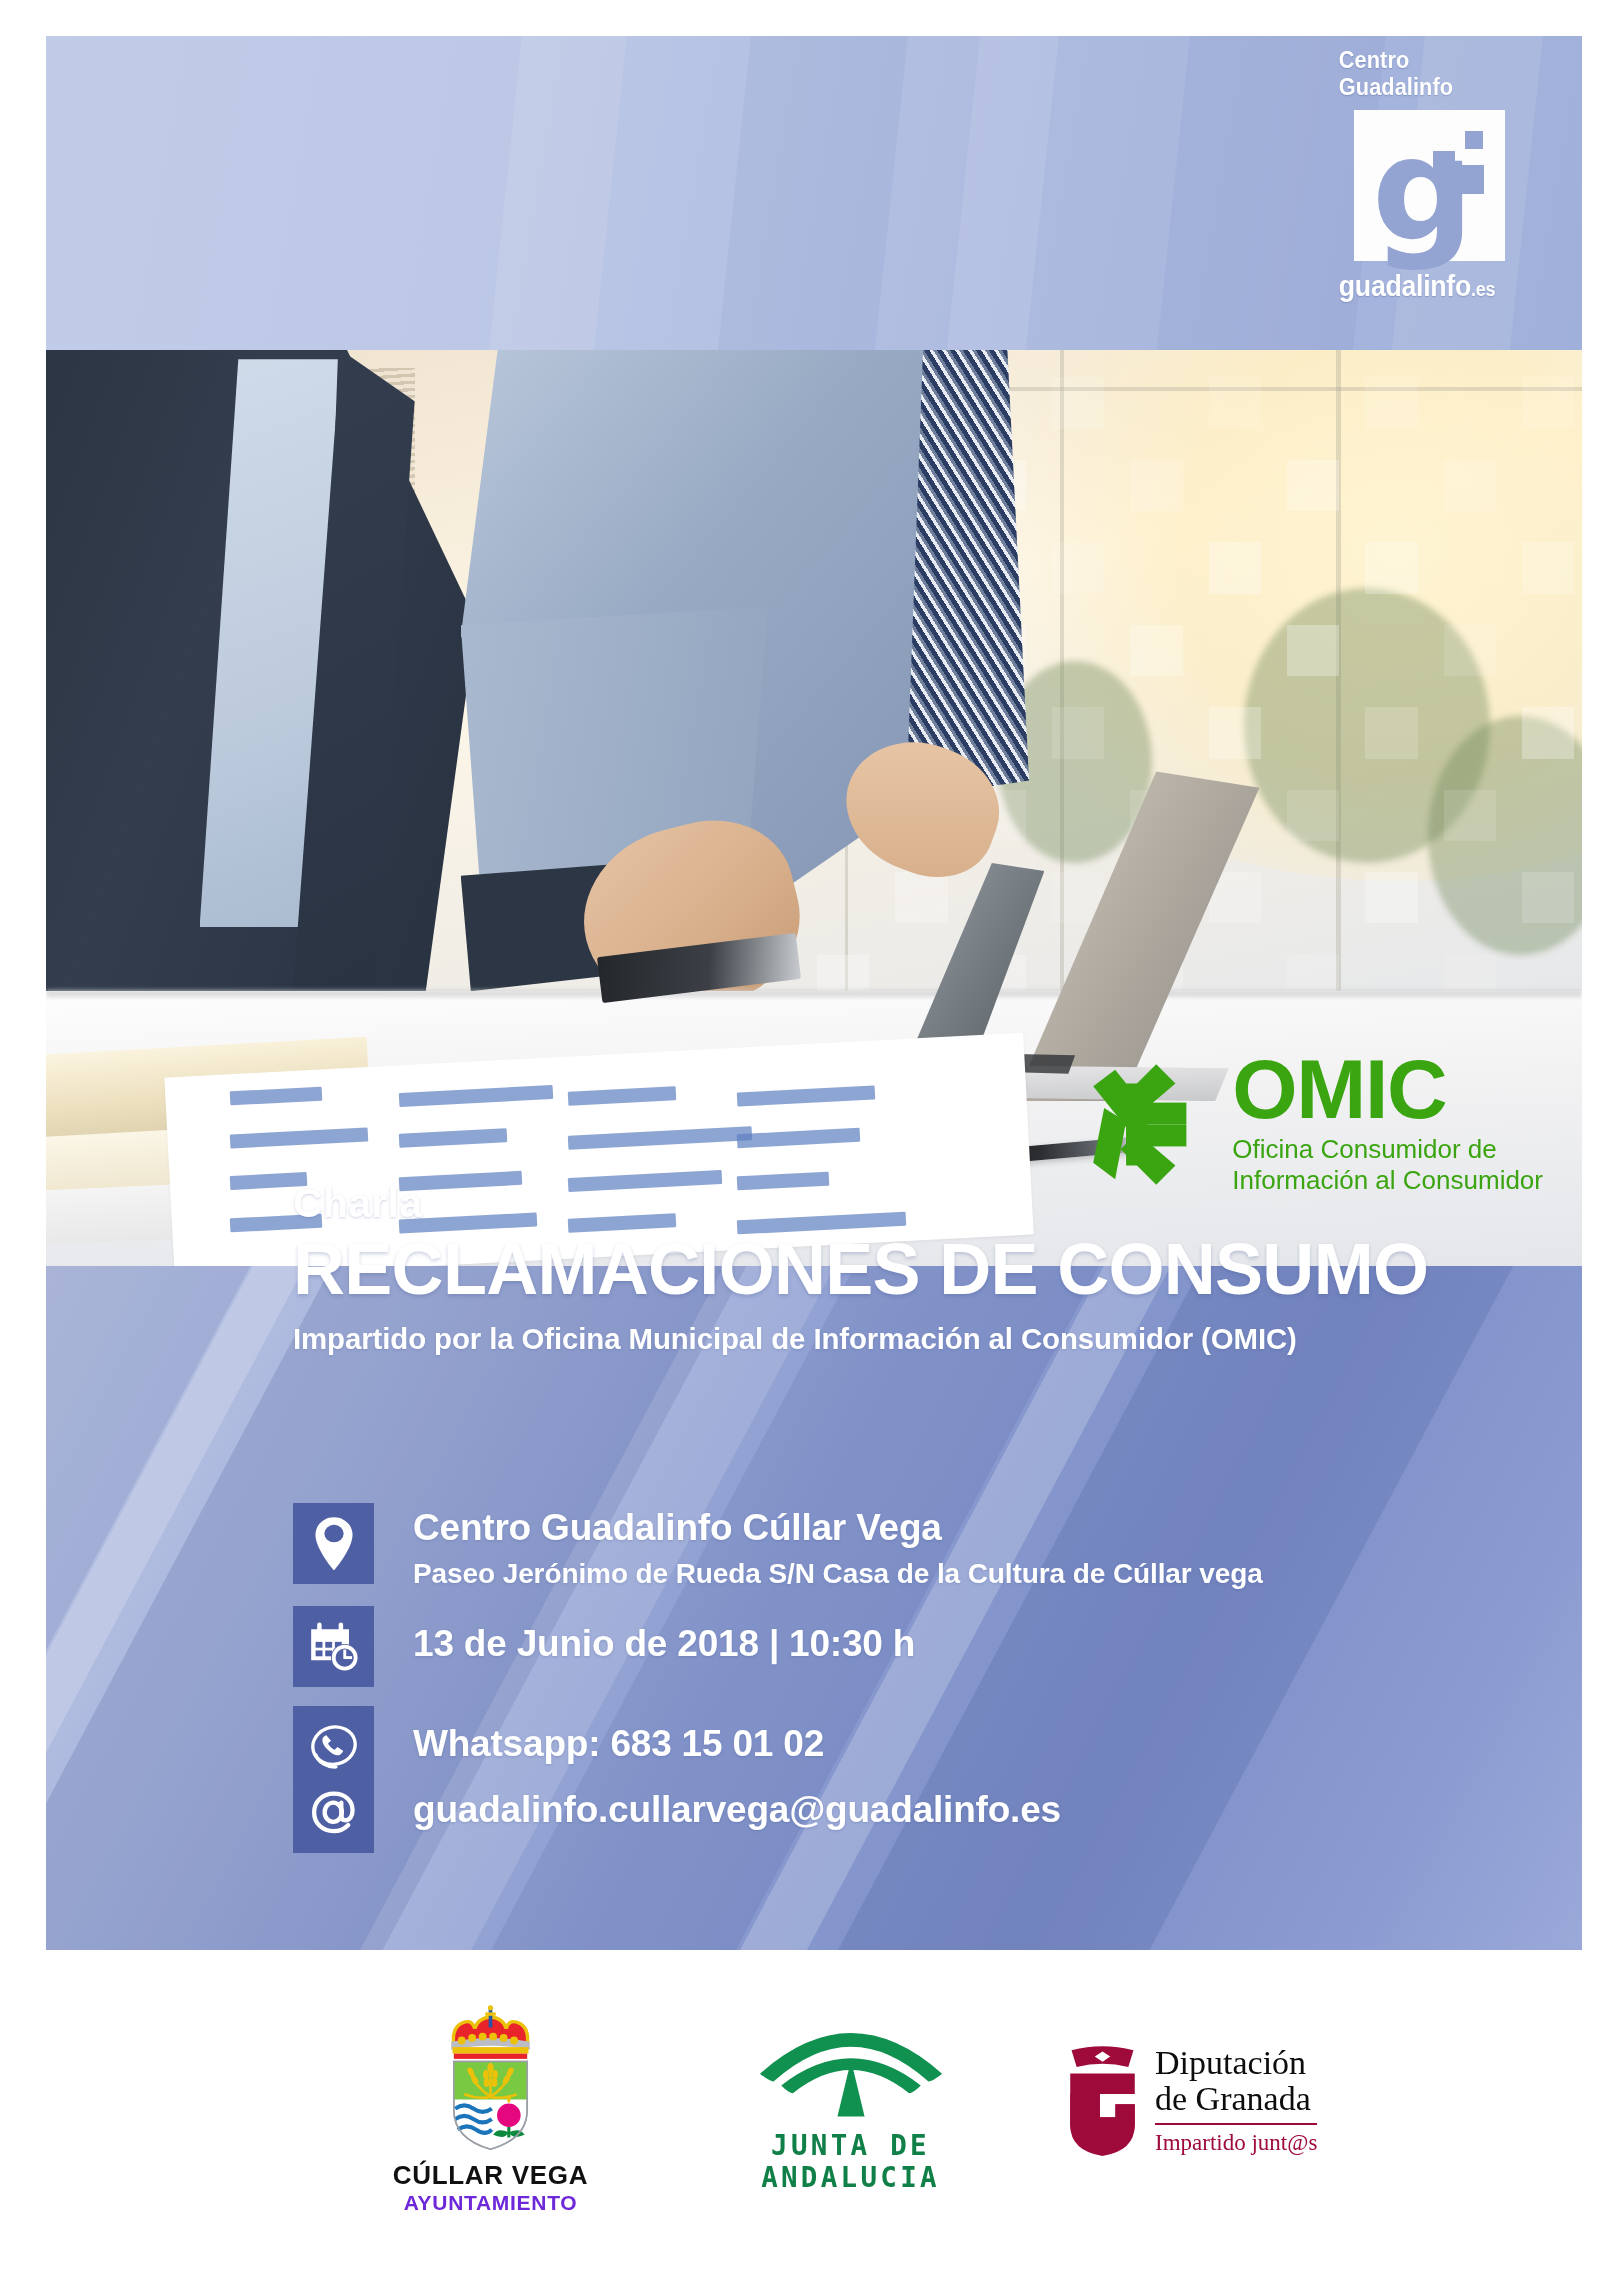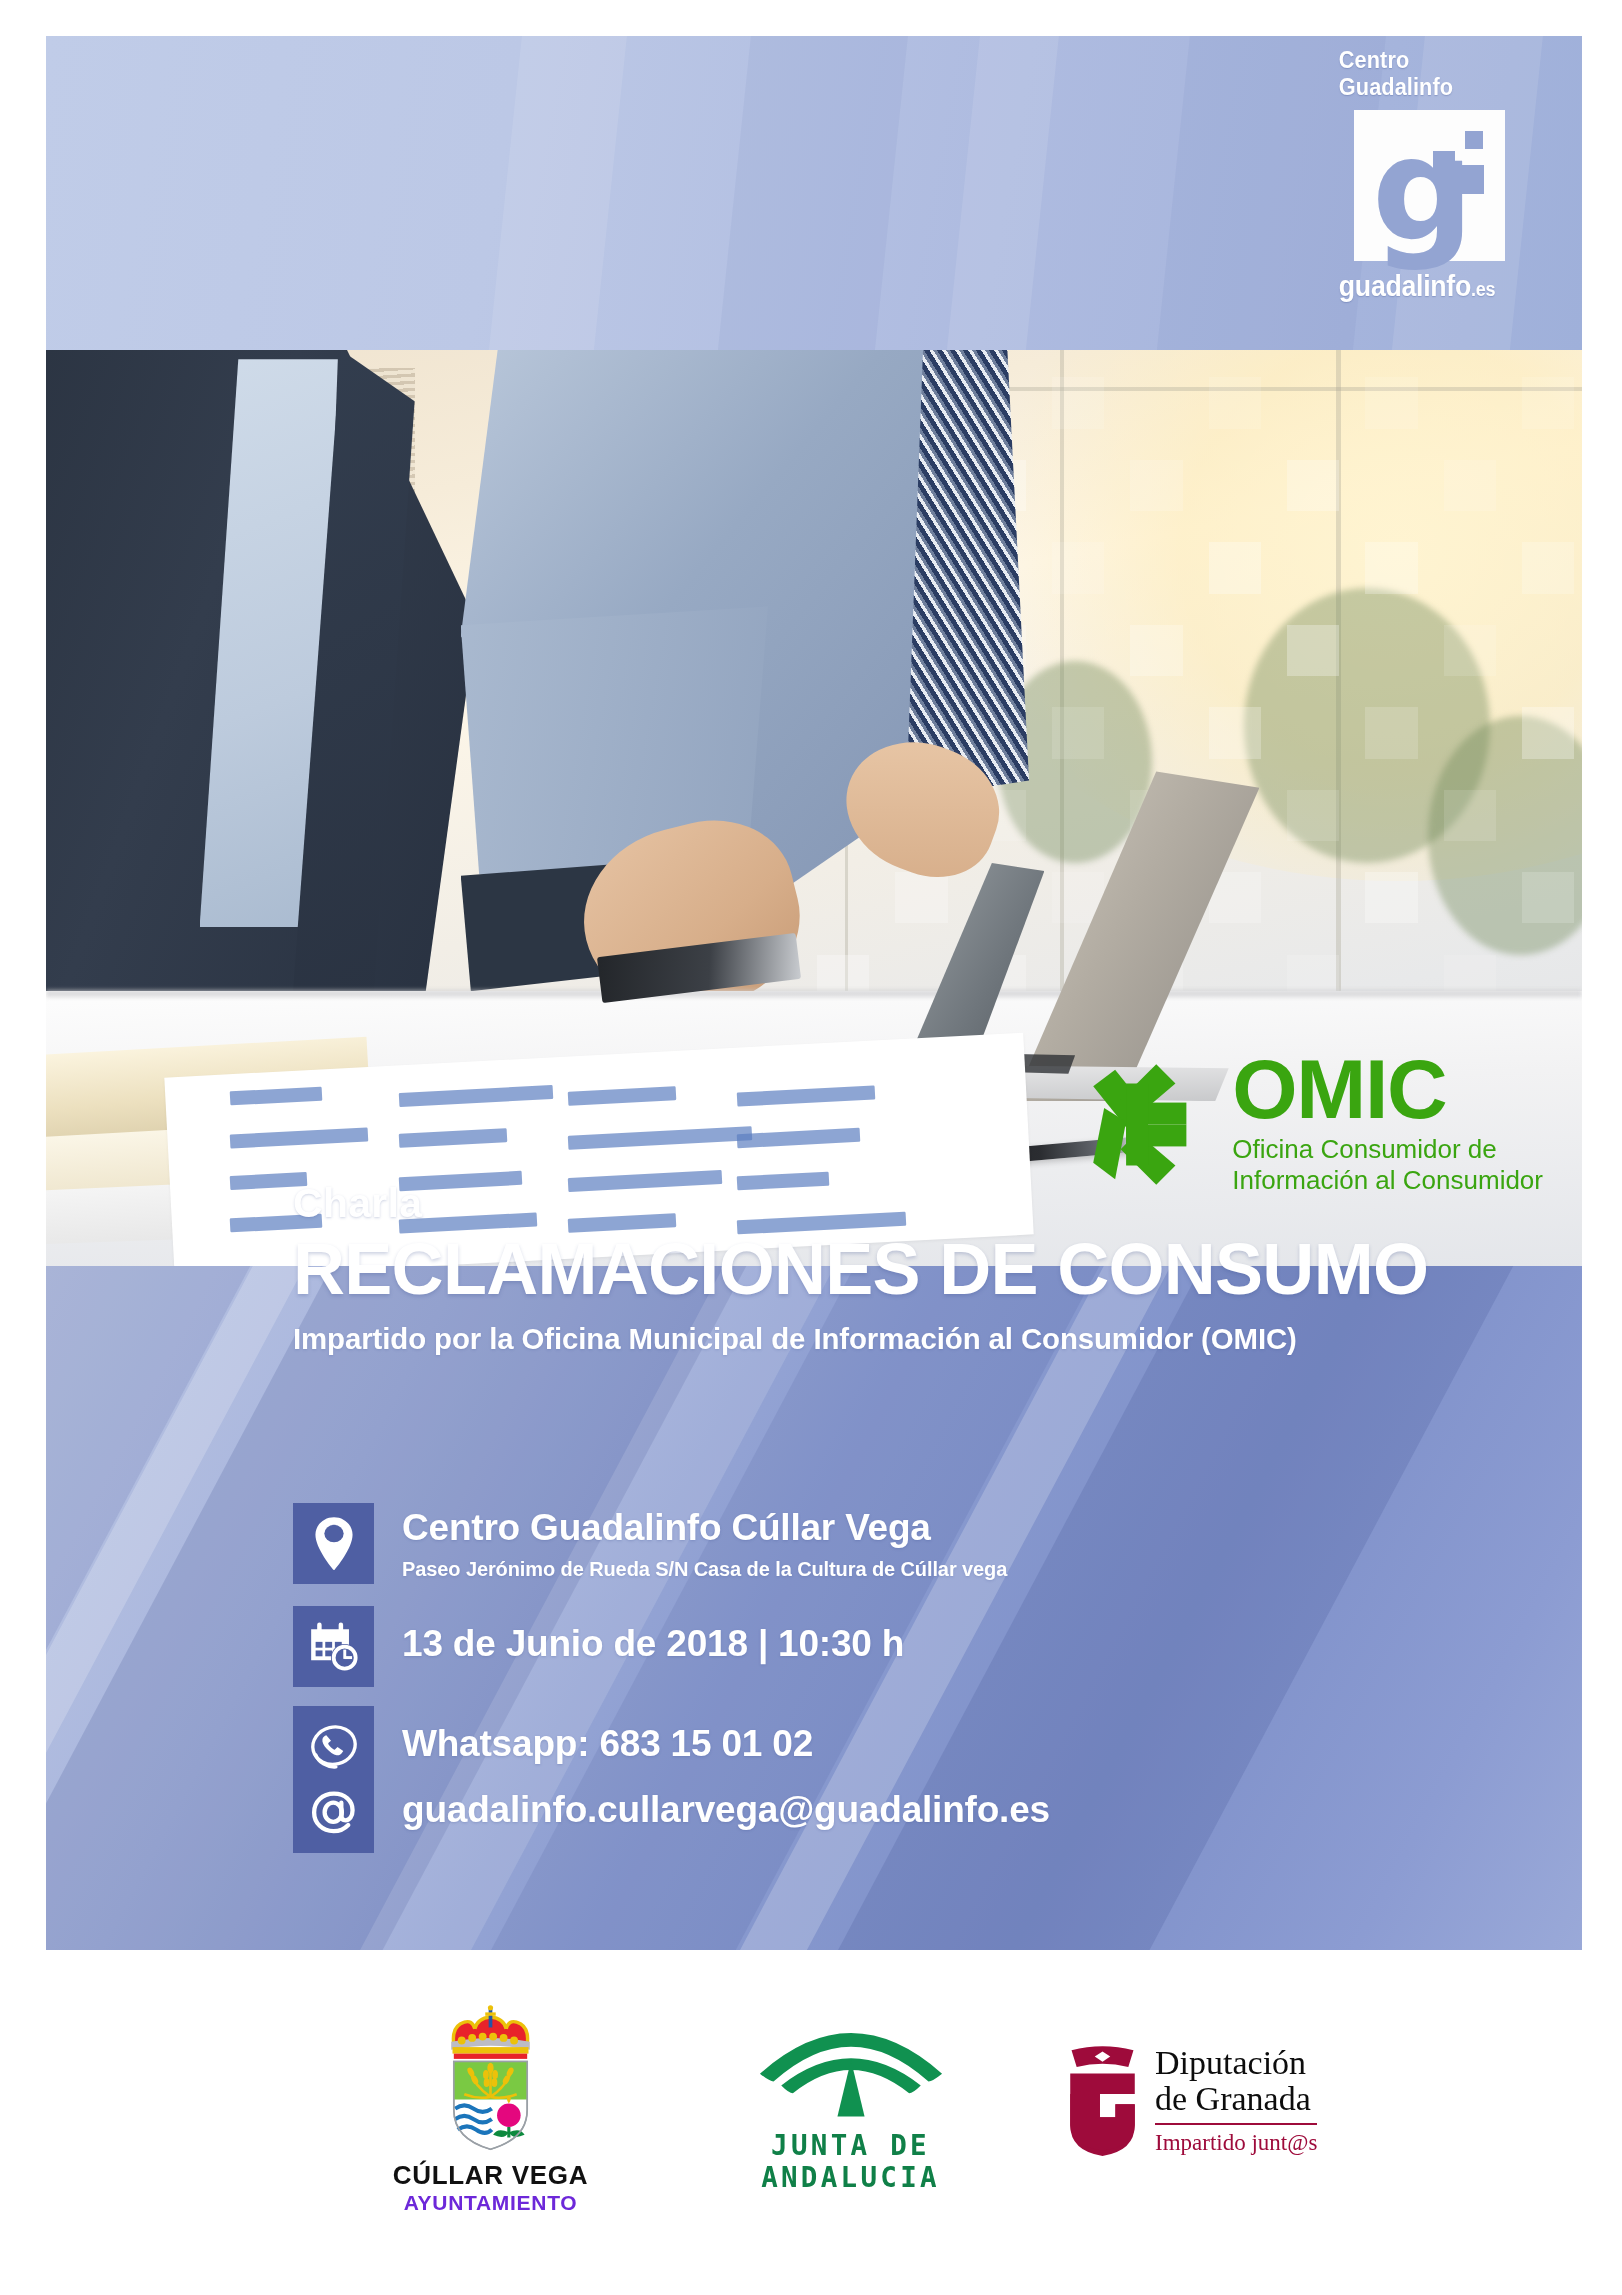--- a/index.html
+++ b/index.html
@@ -126,24 +126,24 @@
           letter-spacing:-0.7px;line-height:1.0;text-shadow:0 2px 3.9px rgba(60,80,145,.25);
           transform:scaleX(1.0);transform-origin:left;white-space:nowrap;}
   .subtitle{position:absolute;left:247px;top:1286px;font-size:29.4px;font-weight:bold;color:#fff;
           letter-spacing:-0.1px;text-shadow:0 1.3px 2.6px rgba(60,80,145,.22);white-space:nowrap;}
 
   
   .inforow{position:absolute;left:247px;display:flex;align-items:flex-start;}
   .icobox{width:81px;height:81px;background:#4f5fa3;flex:0 0 81px;
           display:flex;align-items:center;justify-content:center;}
   .icobox svg{display:block;}
-  .infotext{margin-left:28px;padding-top:3.9px;color:#fff;}
+  .infotext{margin-left:39px;padding-top:3.9px;color:#fff;}
   .line1{font-size:37px;font-weight:bold;letter-spacing:-0.2px;line-height:1.12;
          text-shadow:0 1.3px 2.6px rgba(60,80,145,.25);white-space:nowrap;}
-  .line2{font-size:20px;font-weight:bold;letter-spacing:-0.1px;margin-top:9.2px;
+  .line2{font-size:28px;font-weight:bold;letter-spacing:-0.1px;margin-top:9.2px;
          text-shadow:0 1.3px 2.6px rgba(60,80,145,.22);white-space:nowrap;}
 
   #row-place{top:1467px;}
   #row-date {top:1570px;}
   #row-phone{top:1670px;}
   #row-mail {top:1736px;}
   #row-date .infotext,#row-phone .infotext,#row-mail .infotext{padding-top:17px;}
 
   
   #footer{position:absolute;left:0;top:1953px;width:1623px;height:342px;background:#fff;}

